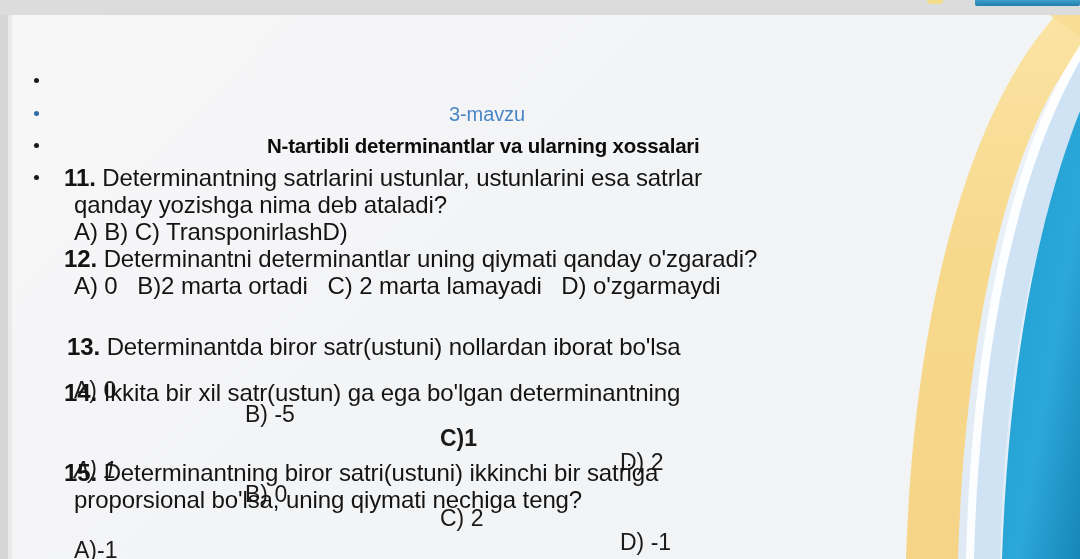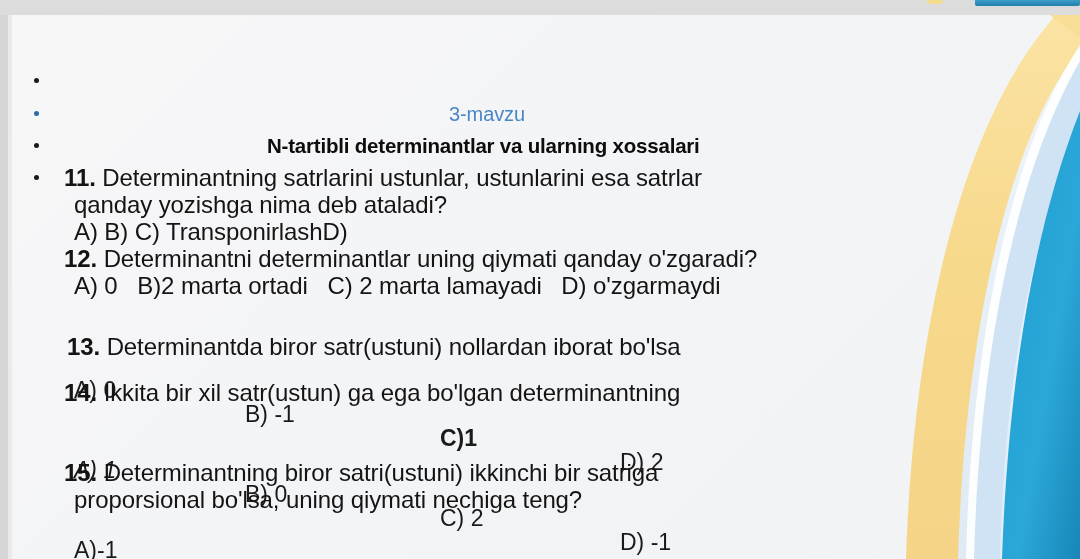--- a/index.html
+++ b/index.html
@@ -218,21 +218,21 @@
       <div class="line" style="left:52px; top:151px;"><span class="qnum">11. </span><span>Determinantning satrlarini ustunlar, ustunlarini esa satrlar</span></div>
       <div class="line" style="left:62px; top:178px;">qanday yozishga nima deb ataladi?</div>
       <div class="line" style="left:62px; top:205px;">A) B) C) TransponirlashD)</div>
 
       <div class="line" style="left:52px; top:232px;"><span class="qnum">12. </span><span>Determinantni determinantlar uning qiymati qanday o'zgaradi?</span></div>
       <div class="line" style="left:62px; top:259px;">A) 0   B)2 marta ortadi   C) 2 marta lamayadi   D) o'zgarmaydi</div>
 
       <div class="line" style="left:55px; top:286px;margin-top:34px;"><span class="qnum">13. </span><span>Determinantda biror satr(ustuni) nollardan iborat bo'lsa</span></div>
       <div class="opt-row" style="left:0; top:339px;">
         <span class="opt" style="left:62px;">A) 0</span>
-        <span class="opt" style="left:233px;">B) -1</span>
+        <span class="opt" style="left:233px;">B) -5</span>
         <span class="opt" style="left:428px;font-weight:bold;">C)1</span>
         <span class="opt" style="left:608px;">D) 2</span>
       </div>
 
       <div class="line" style="left:52px; top:366px;"><span class="qnum">14. </span><span>Ikkita bir xil satr(ustun) ga ega bo'lgan determinantning</span></div>
       <div class="opt-row" style="left:0; top:419px;">
         <span class="opt" style="left:62px;font-style:italic;">A) 1</span>
         <span class="opt" style="left:233px;">B) 0</span>
         <span class="opt" style="left:428px;">C) 2</span>
         <span class="opt" style="left:608px;">D) -1</span>

